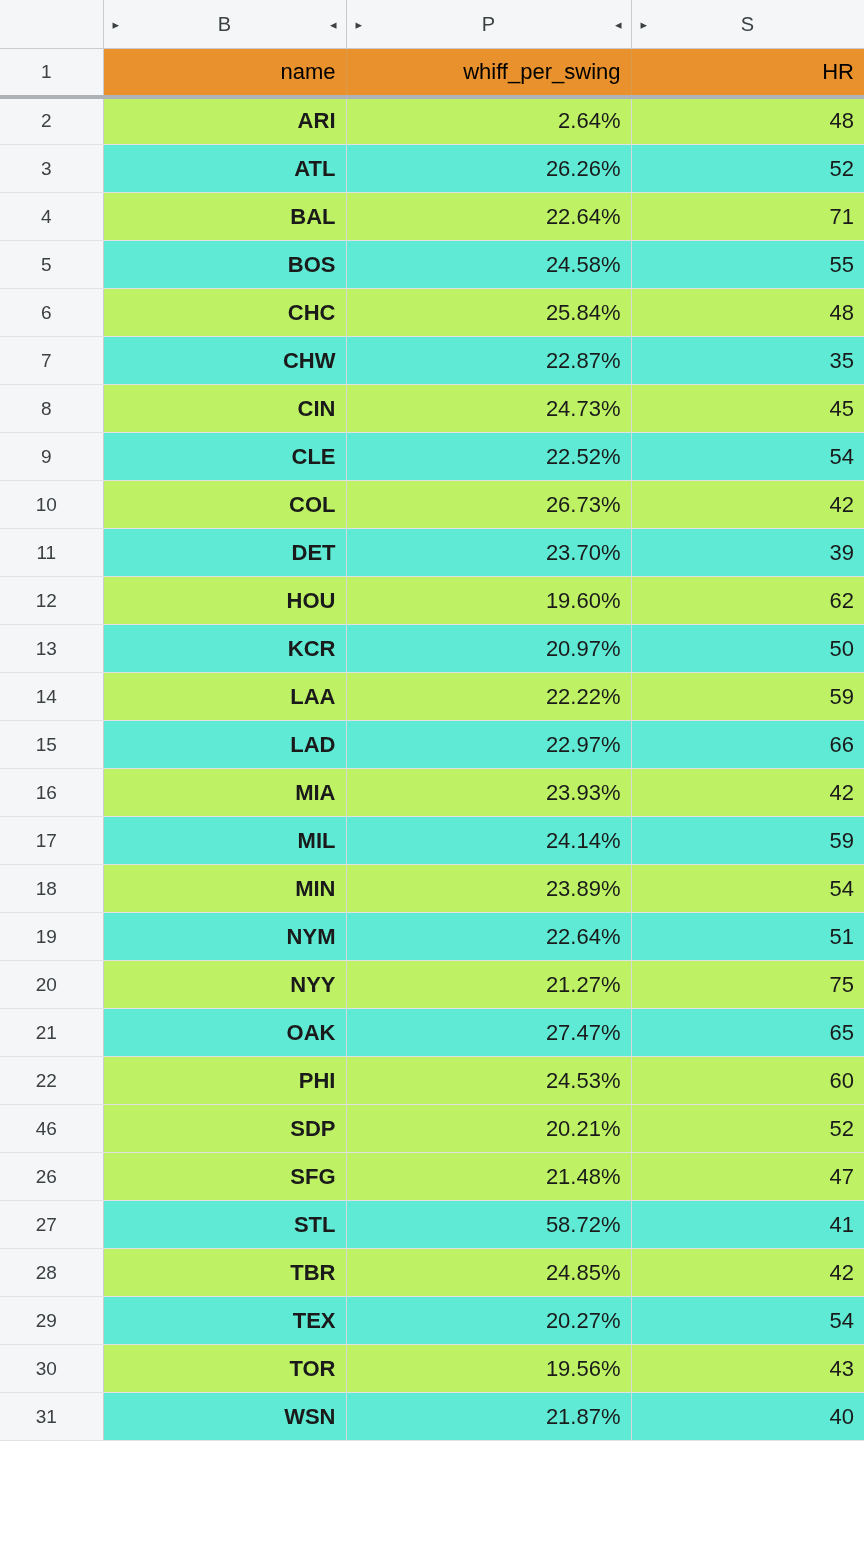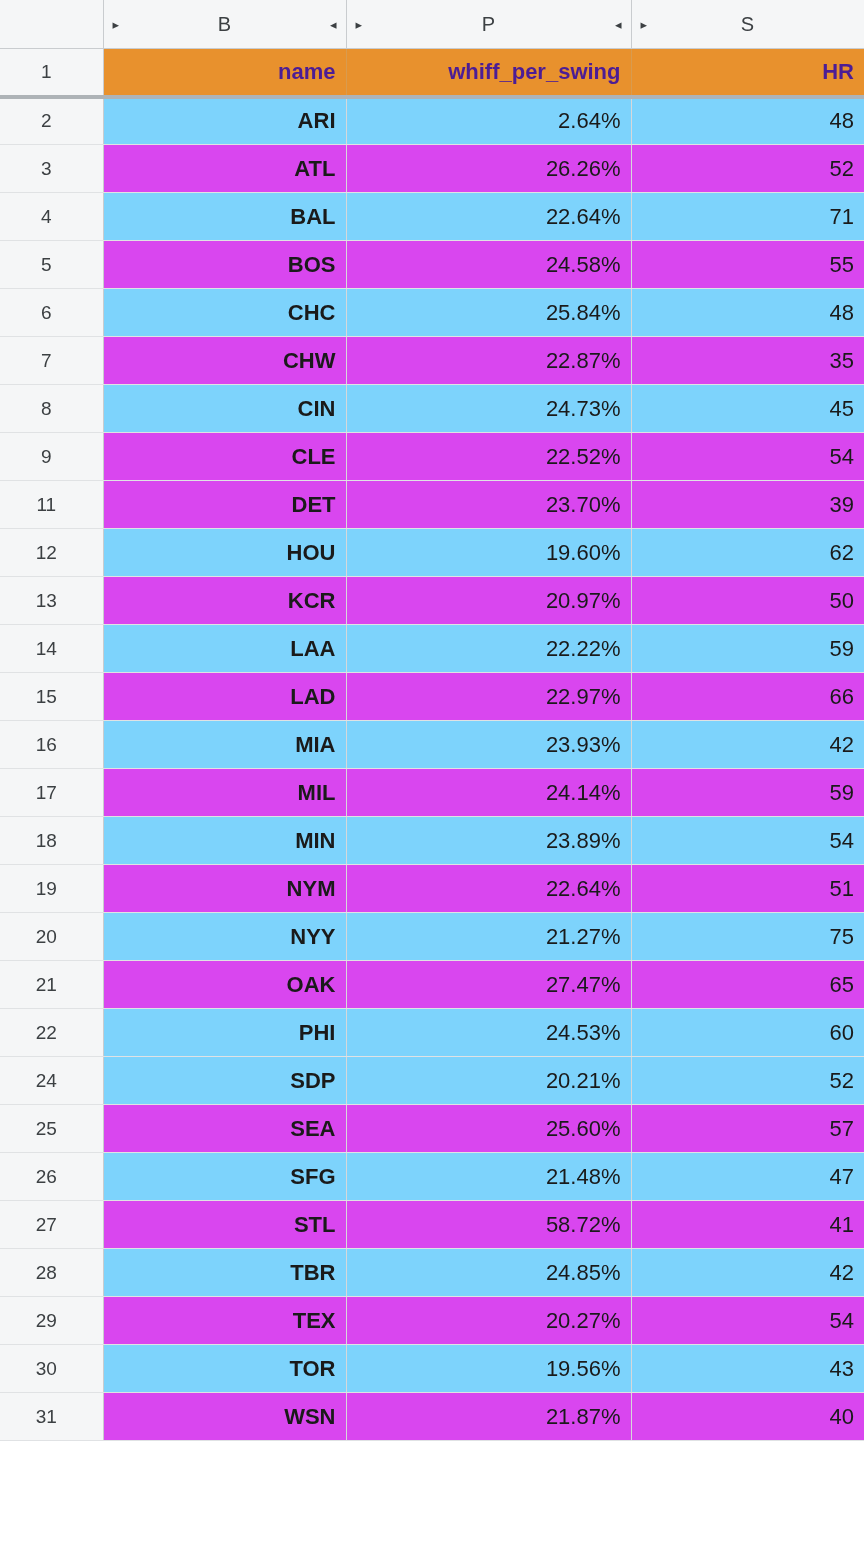--- a/index.html
+++ b/index.html
@@ -102,34 +102,34 @@
     height: 48px;
     border-right: 1px solid #d6d8da;
     border-bottom: 1px solid #e0e2e4;
     font-size: 22px;
     color: #1a1a1a;
     padding: 0 10px;
     box-sizing: border-box;
     white-space: nowrap;
     overflow: hidden;
   }
-  tr.band-white td.cell { background: #7dd3fc; }
-  tr.band-tint  td.cell { background: #d946ef; }
+  tr.band-white td.cell { background: #bef264; }
+  tr.band-tint  td.cell { background: #5eead4; }
   tr.band-tint  .rownum { background: #f5f6f7; }
 
   td.right { text-align: right; }
   td.left  { text-align: left; padding-left: 14px; }
   td.bold  { font-weight: bold; }
 
   
   tr.header-row td.cell {
     background: #e8912d;
-    font-weight: bold;
+    font-weight: normal;
     font-size: 22px;
-    color: #4c1d95;
+    color: #000000;
     border-bottom: 4px solid #aeb3b7;
     border-right: 1px solid #d99b4e;
     text-align: right;
   }
   tr.header-row td.cell.last { border-right: none; }
 
   td.cell.lastcol { border-right: none; }
 </style>
 </head>
 <body>
@@ -216,20 +216,26 @@
           <td class="cell right bold">CIN</td>
           <td class="cell right">24.73%</td>
           <td class="cell right lastcol">45</td>
         </tr>
         <tr class="band-tint">
           <td class="rownum">9</td>
           <td class="cell right bold">CLE</td>
           <td class="cell right">22.52%</td>
           <td class="cell right lastcol">54</td>
         </tr>
+        <tr class="band-white">
+          <td class="rownum">10</td>
+          <td class="cell right bold">COL</td>
+          <td class="cell right">26.73%</td>
+          <td class="cell right lastcol">42</td>
+        </tr>
         <tr class="band-tint">
           <td class="rownum">11</td>
           <td class="cell right bold">DET</td>
           <td class="cell right">23.70%</td>
           <td class="cell right lastcol">39</td>
         </tr>
         <tr class="band-white">
           <td class="rownum">12</td>
           <td class="cell right bold">HOU</td>
           <td class="cell right">19.60%</td>
@@ -289,30 +295,24 @@
           <td class="cell right">27.47%</td>
           <td class="cell right lastcol">65</td>
         </tr>
         <tr class="band-white">
           <td class="rownum">22</td>
           <td class="cell right bold">PHI</td>
           <td class="cell right">24.53%</td>
           <td class="cell right lastcol">60</td>
         </tr>
         <tr class="band-white">
-          <td class="rownum">24</td>
+          <td class="rownum">46</td>
           <td class="cell right bold">SDP</td>
           <td class="cell right">20.21%</td>
           <td class="cell right lastcol">52</td>
-        </tr>
-        <tr class="band-tint">
-          <td class="rownum">25</td>
-          <td class="cell right bold">SEA</td>
-          <td class="cell right">25.60%</td>
-          <td class="cell right lastcol">57</td>
         </tr>
         <tr class="band-white">
           <td class="rownum">26</td>
           <td class="cell right bold">SFG</td>
           <td class="cell right">21.48%</td>
           <td class="cell right lastcol">47</td>
         </tr>
         <tr class="band-tint">
           <td class="rownum">27</td>
           <td class="cell right bold">STL</td>

